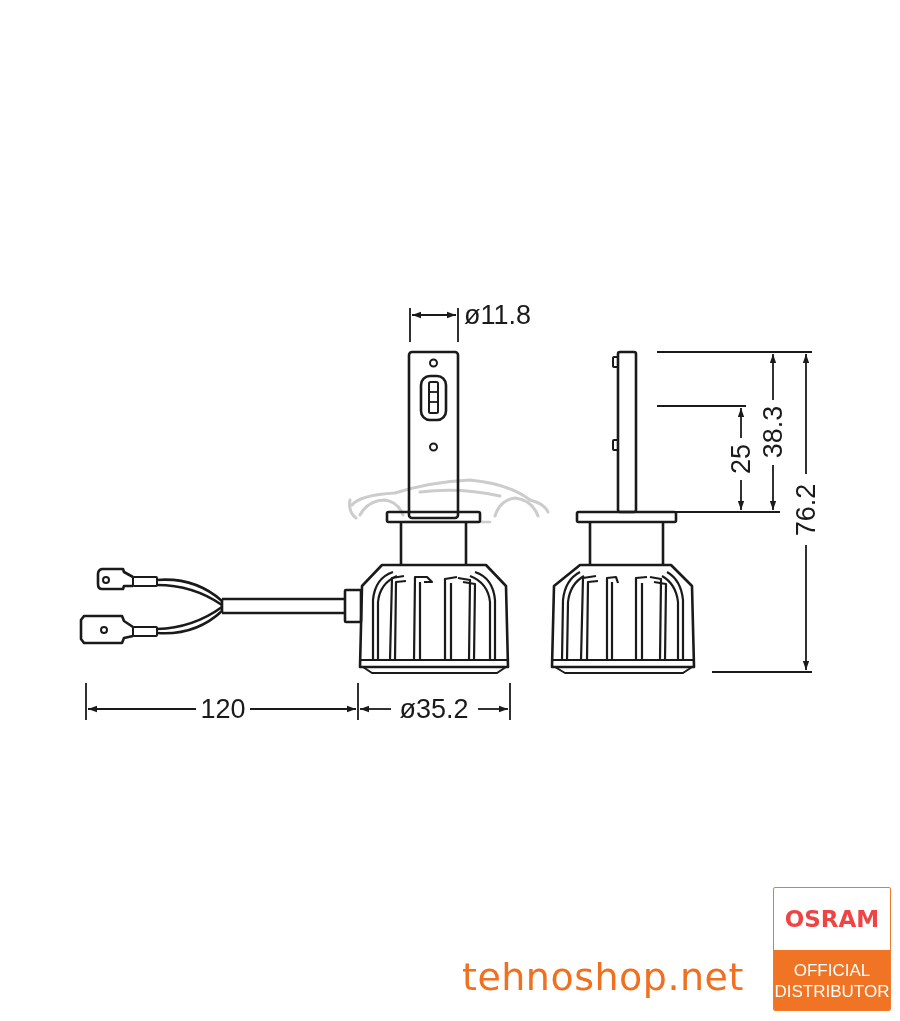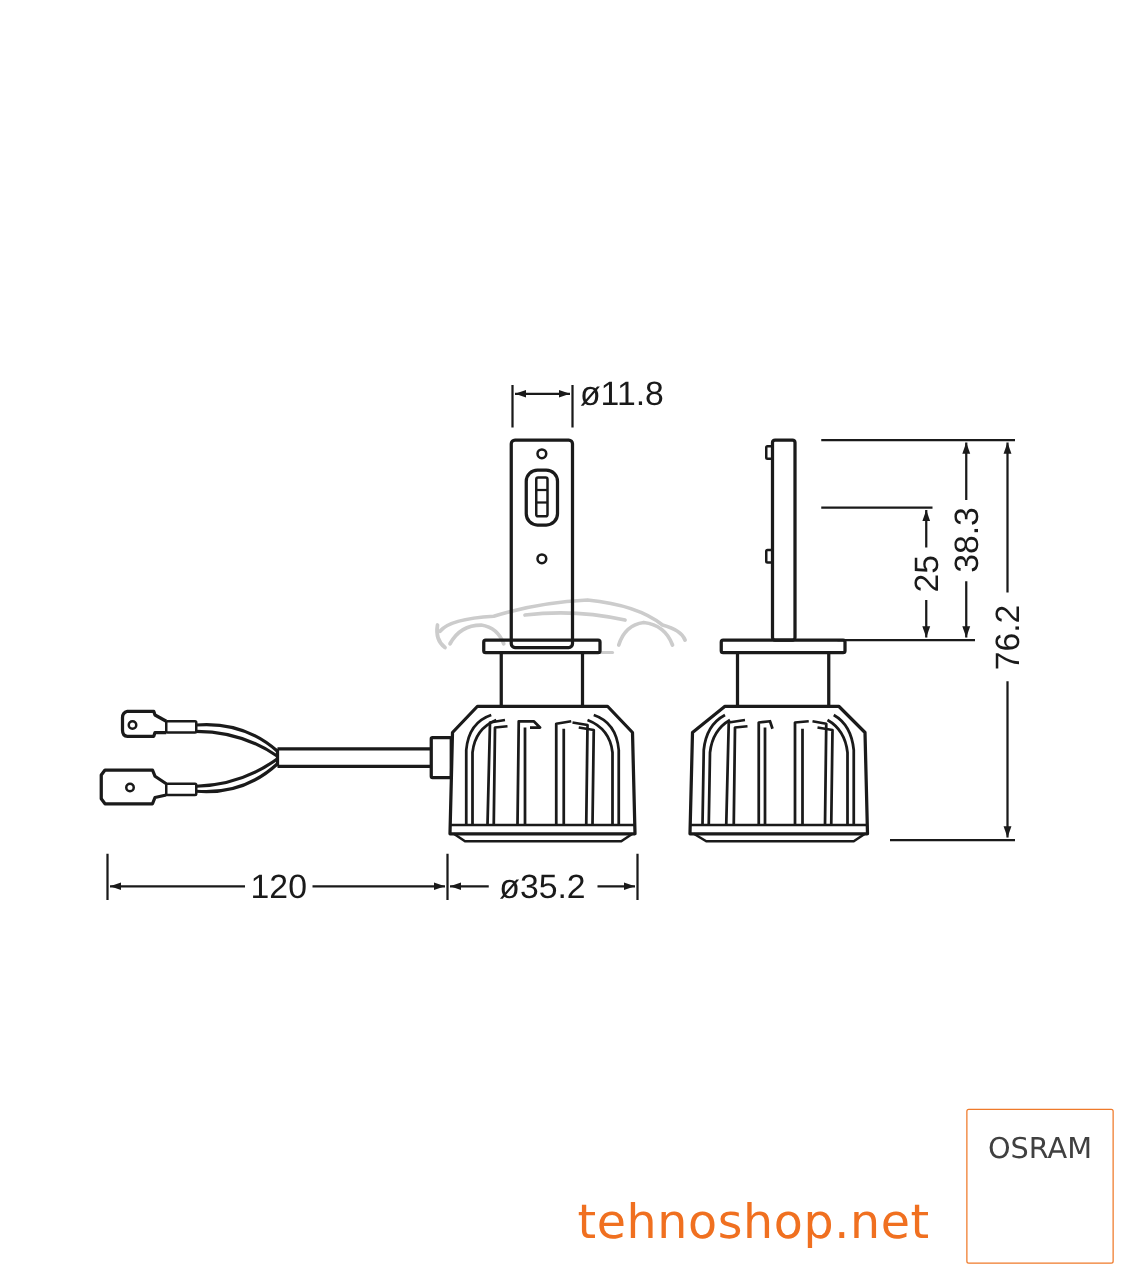--- a/index.html
+++ b/index.html
@@ -11,21 +11,21 @@
       font-family: "DejaVu Sans", sans-serif; font-weight: normal;
       font-size: 38px; color: #f07020; letter-spacing: 0.5px;
     }
     .badge {
       position: absolute; left: 773px; top: 887px; width: 118px; height: 124px;
       border: 1.5px solid #ef7a2a; border-radius: 2px; box-sizing: border-box; overflow: hidden;
       background: #ffffff;
     }
     .badge-top {
       height: 62px; display: flex; align-items: center; justify-content: center;
-      font-family: "DejaVu Sans", sans-serif; font-weight: normal; font-size: 23px; color: #404040;
+      font-family: "DejaVu Sans", sans-serif; font-weight: bold; font-size: 23px; color: #ef4444;
     }
     .badge-bottom {
       height: 62px; background: #f07424; color: #ffffff;
       display: flex; flex-direction: column; align-items: center; justify-content: center;
       font-family: "Liberation Sans", sans-serif; font-size: 17px; line-height: 21px;
     }
   </style>
 </head>
 <body>
 
@@ -163,13 +163,17 @@
     <text class="dim-text" transform="translate(750,459) rotate(-90)" text-anchor="middle">25</text>
     <text class="dim-text" transform="translate(782,432) rotate(-90)" text-anchor="middle">38.3</text>
     <text class="dim-text" transform="translate(815,510) rotate(-90)" text-anchor="middle">76.2</text>
   </g>
 </svg>
 
 <div class="brand-text">tehnoshop.net</div>
 
 <div class="badge">
   <div class="badge-top">OSRAM</div>
+  <div class="badge-bottom">
+    <span>OFFICIAL</span>
+    <span>DISTRIBUTOR</span>
+  </div>
 </div>
 
 </body></html>

